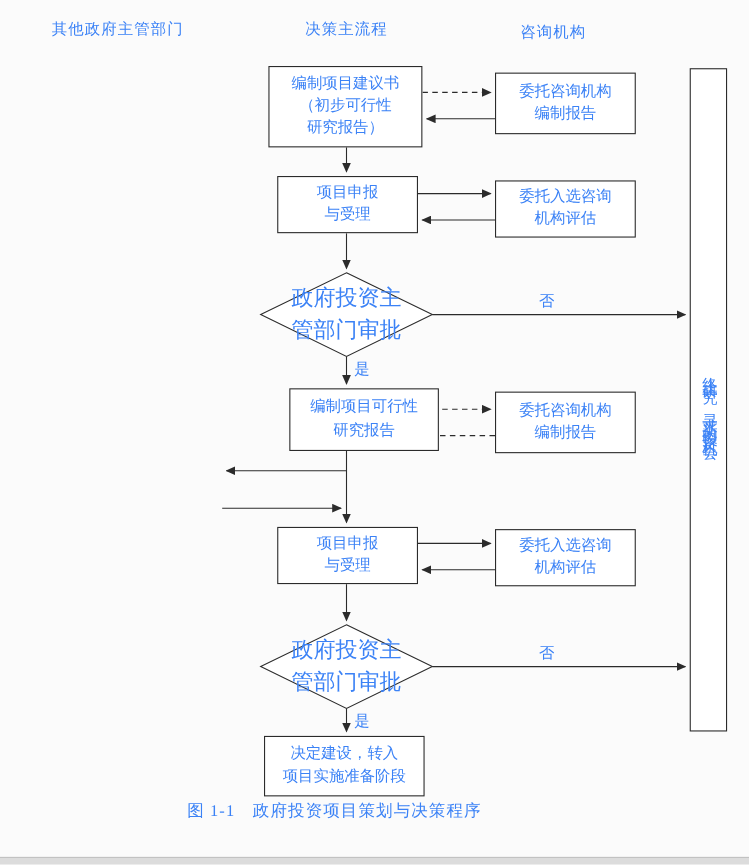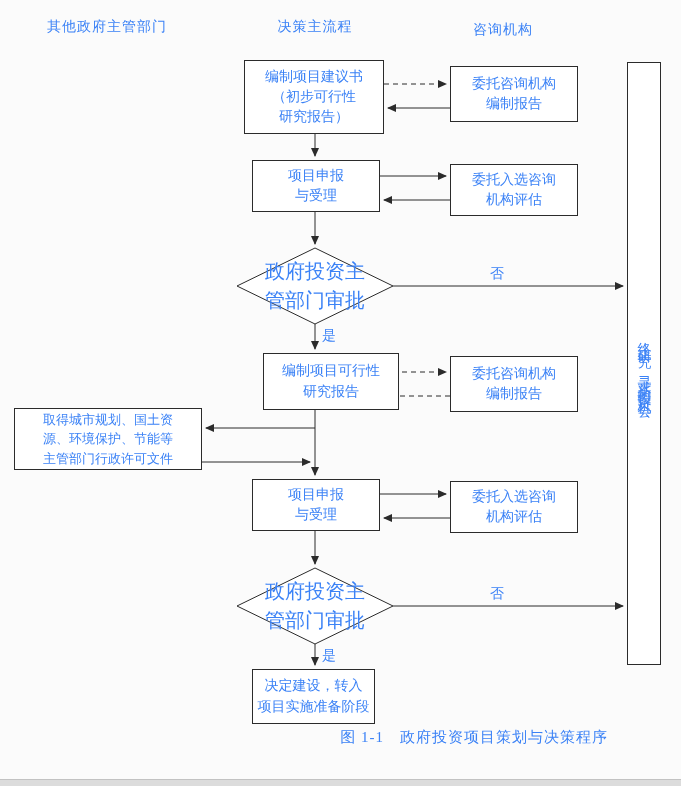--- a/index.html
+++ b/index.html
@@ -67,21 +67,21 @@
     font-size:14px;
     letter-spacing:4px;
   }
   .permits{
     font-size:13px;
     line-height:1.5;
   }
   .caption{
     position:absolute;
     left:0;top:728px;width:608px;
-    text-align:right;
+    text-align:center;
     font-size:15px;
     letter-spacing:1px;
   }
   .page-edge{
     position:absolute;
     left:0;top:779px;width:681px;height:7px;
     background:#dcdcdc;
     border-top:1px solid #c2c2c2;
   }
 </style>
@@ -148,35 +148,32 @@
 
   <div class="box" style="left:252px;top:479px;width:128px;height:52px;">项目申报
 与受理</div>
 
   <div class="diamond-text" style="left:255px;top:586px;width:120px;height:40px;">政府投资主
 管部门审批</div>
 
   <div class="branch-label" style="left:322px;top:647px;">是</div>
   <div class="branch-label" style="left:490px;top:585px;">否</div>
 
-  <div class="box" style="left:240px;top:669px;width:123px;height:55px;margin-left:12px;">决定建设，转入
+  <div class="box" style="left:240px;top:669px;width:146px;height:55px;">决定建设，转入
 项目实施准备阶段</div>
 
   <div class="box" style="left:450px;top:66px;width:128px;height:56px;">委托咨询机构
 编制报告</div>
   <div class="box" style="left:450px;top:164px;width:128px;height:52px;">委托入选咨询
 机构评估</div>
   <div class="box" style="left:450px;top:356px;width:128px;height:56px;">委托咨询机构
 编制报告</div>
   <div class="box" style="left:450px;top:481px;width:128px;height:52px;">委托入选咨询
 机构评估</div>
 
-  <div class="box permits" style="left:14px;top:408px;width:188px;height:62px;">取得城市规划、国土资
-源、环境保护、节能等
-主管部门行政许可文件</div>
 
   <div class="terminate">终止研究，寻求新的投资机会</div>
 
   <div class="caption">图 1-1　政府投资项目策划与决策程序</div>
 
   <div class="page-edge"></div>
 
 </div>
 
 </body></html>

